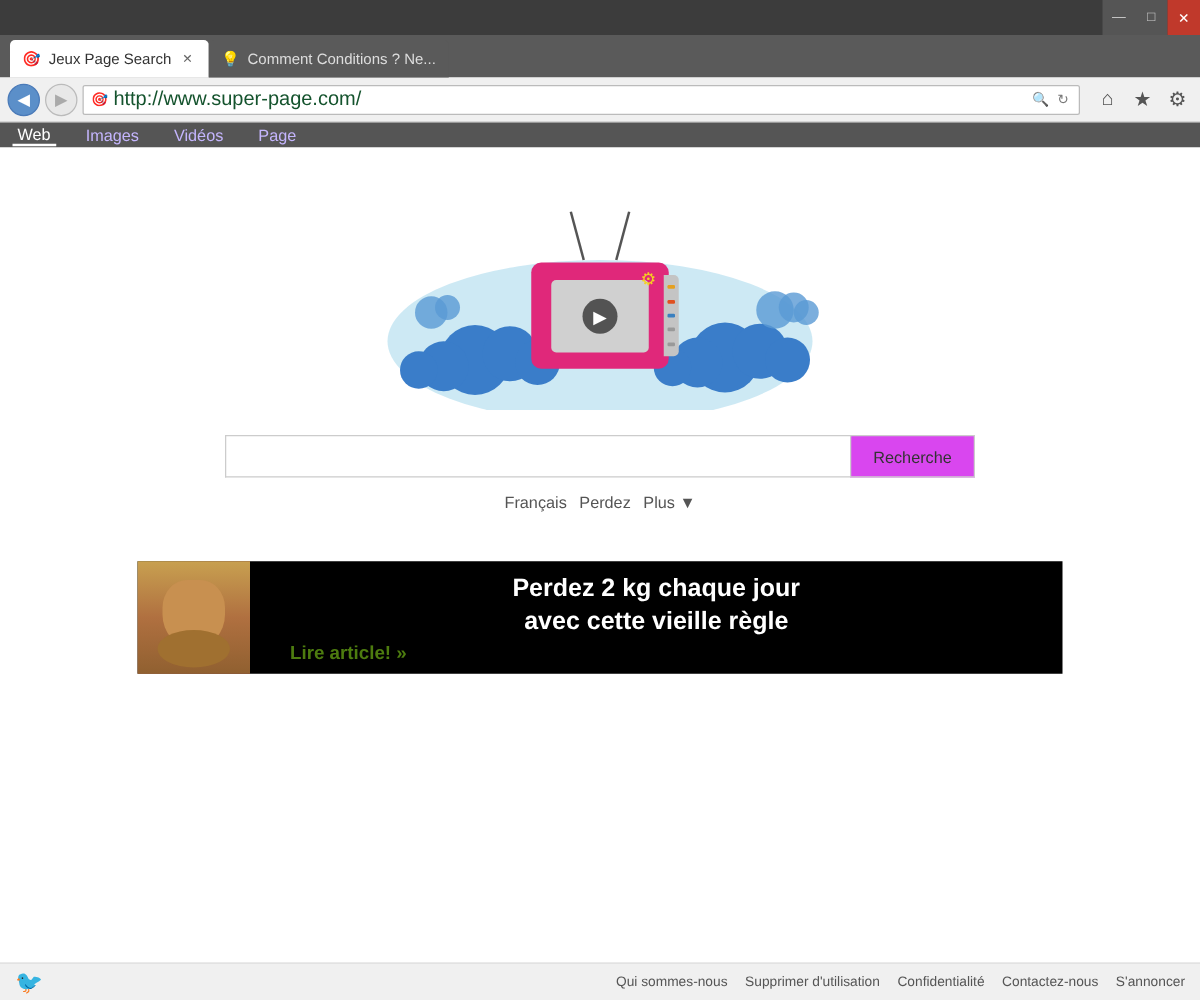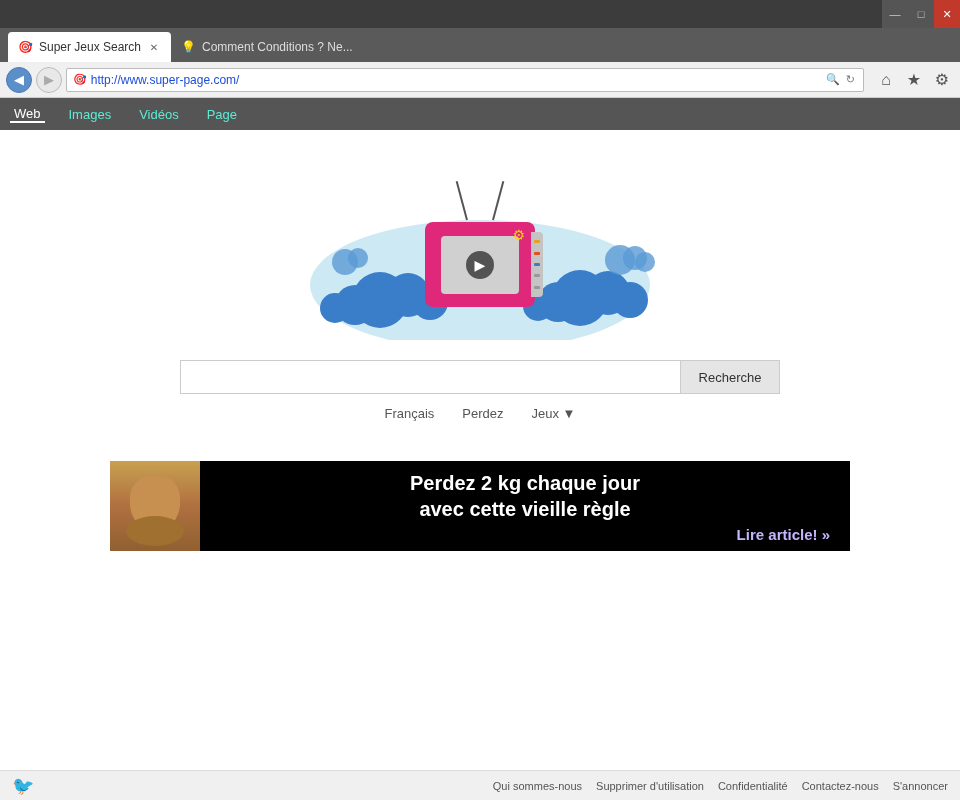--- a/index.html
+++ b/index.html
@@ -82,46 +82,46 @@
       border-radius: 2px;
       display: flex;
       align-items: center;
       background: #fff;
       padding: 0 6px;
       font-size: 12px;
       color: #333;
       gap: 4px;
     }
     .address-icon { color: #5a9a5a; font-size: 11px; }
-    .address-text { flex: 1; font-size: 12px; color: #1d4ed8; }
+    .address-text { flex: 1; font-size: 16px; color: #14532d; }
     .address-actions { display: flex; gap: 2px; align-items: center; }
     .addr-action-btn {
       background: none; border: none; cursor: pointer;
       color: #777; font-size: 11px; padding: 2px;
     }
 
     .browser-actions { display: flex; align-items: center; gap: 4px; margin-left: 6px; }
     .browser-action-btn {
       width: 24px; height: 24px;
       background: none; border: none; cursor: pointer;
       font-size: 16px; color: #555;
       display: flex; align-items: center; justify-content: center;
     }
 
     
     .nav-bar {
       background: #555;
-      height: 32px;
+      height: 20px;
       display: flex;
       align-items: center;
       padding: 0 10px;
       gap: 20px;
     }
     .nav-item {
-      color: #5eead4;
+      color: #c4b5fd;
       font-size: 13px;
       cursor: pointer;
       padding: 0 4px;
     }
     .nav-item.active {
       color: #fff;
       border-bottom: 2px solid #fff;
     }
 
     
@@ -237,31 +237,31 @@
       height: 34px;
       border: 1px solid #ccc;
       border-right: none;
       padding: 0 8px;
       font-size: 14px;
       outline: none;
     }
     .search-btn {
       height: 34px;
       padding: 0 18px;
-      background: #e5e5e5;
+      background: #d946ef;
       border: 1px solid #ccc;
       font-size: 13px;
       cursor: pointer;
       color: #333;
     }
 
     
     .lang-links {
       display: flex;
-      gap: 28px;
+      gap: 10px;
       font-size: 13px;
       color: #555;
       margin-bottom: 40px;
     }
     .lang-link {
       cursor: pointer;
       color: #555;
       text-decoration: none;
     }
 
@@ -288,34 +288,33 @@
       height: 90px;
       background: linear-gradient(135deg, #c8a850 0%, #d4824a 50%, #b86040 100%);
       flex-shrink: 0;
       display: flex;
       align-items: center;
       justify-content: center;
       overflow: hidden;
     }
     .ad-right {
       flex: 1;
-      padding: 10px 20px;
+      padding: 10px 32px;
       color: #fff;
     }
     .ad-main-text {
       font-size: 20px;
       font-weight: bold;
       text-align: center;
       line-height: 1.3;
     }
     .ad-link {
-      color: #c4b5fd;
+      color: #4d7c0f;
       font-weight: bold;
       font-size: 15px;
-      text-align: right;
       display: block;
       margin-top: 4px;
       cursor: pointer;
     }
 
     
     .footer {
       position: absolute;
       bottom: 0;
       left: 0;
@@ -363,21 +362,21 @@
   <div class="window-controls">
     <div class="win-btn minimize">—</div>
     <div class="win-btn maximize">□</div>
     <div class="win-btn close">✕</div>
   </div>
 </div>
 
 <div class="tab-bar">
   <div class="tab active">
     <span>🎯</span>
-    <span>Super Jeux Search</span>
+    <span>Jeux Page Search</span>
     <div class="tab-close">✕</div>
   </div>
   <div class="tab">
     <span>💡</span>
     <span>Comment Conditions ? Ne...</span>
   </div>
 </div>
 
 <div class="address-bar-row">
   <div class="nav-btn back">◀</div>
@@ -456,21 +455,21 @@
   </div>
 
   <div class="search-area">
     <input type="text" class="search-input" placeholder="" style="">
     <button class="search-btn">Recherche</button>
   </div>
 
   <div class="lang-links">
     <a class="lang-link">Français</a>
     <a class="lang-link">Perdez</a>
-    <a class="lang-link">Jeux ▼</a>
+    <a class="lang-link">Plus ▼</a>
   </div>
 
   <div class="ad-banner">
     <div class="ad-image">
 
       <div style="width:90px;height:90px;background:linear-gradient(to bottom,#c8a050,#b07040,#906030);position:relative;overflow:hidden;">
         <div style="position:absolute;top:15px;left:50%;transform:translateX(-50%);width:50px;height:55px;background:#c89050;border-radius:40% 40% 50% 50%;"></div>
         <div style="position:absolute;bottom:5px;left:50%;transform:translateX(-50%);width:58px;height:30px;background:#a07030;border-radius:50%;"></div>
       </div>
     </div>

